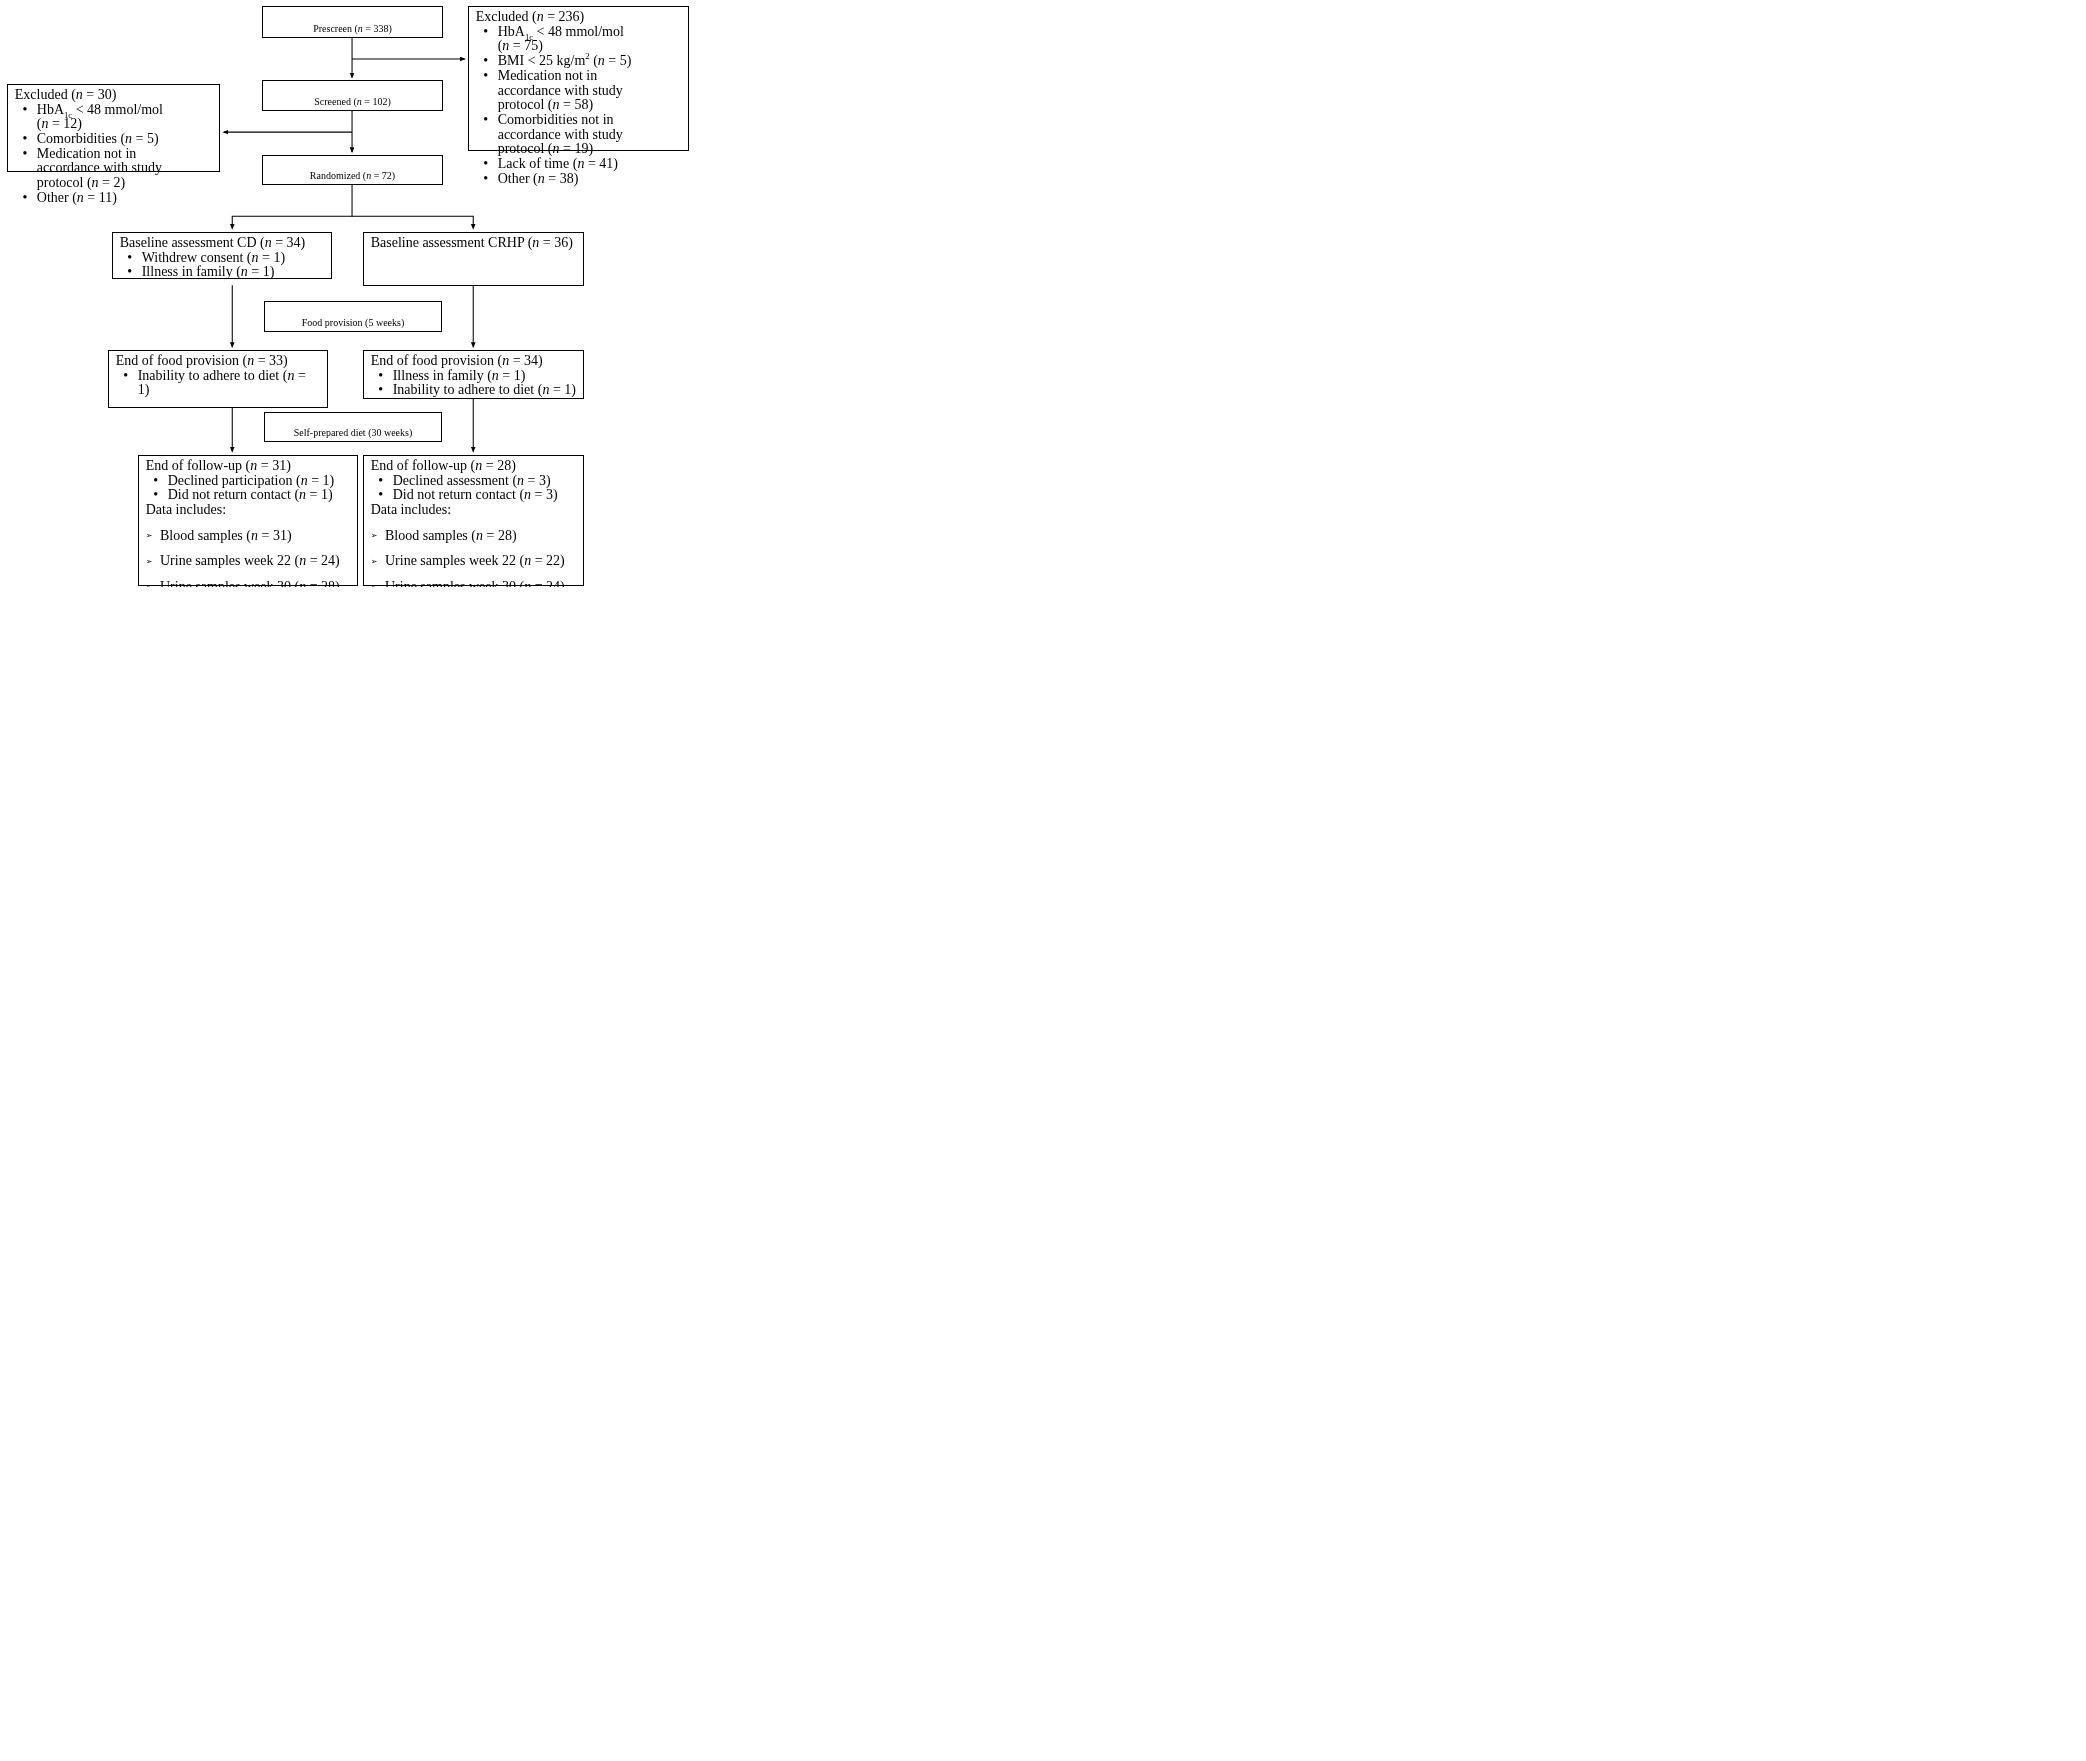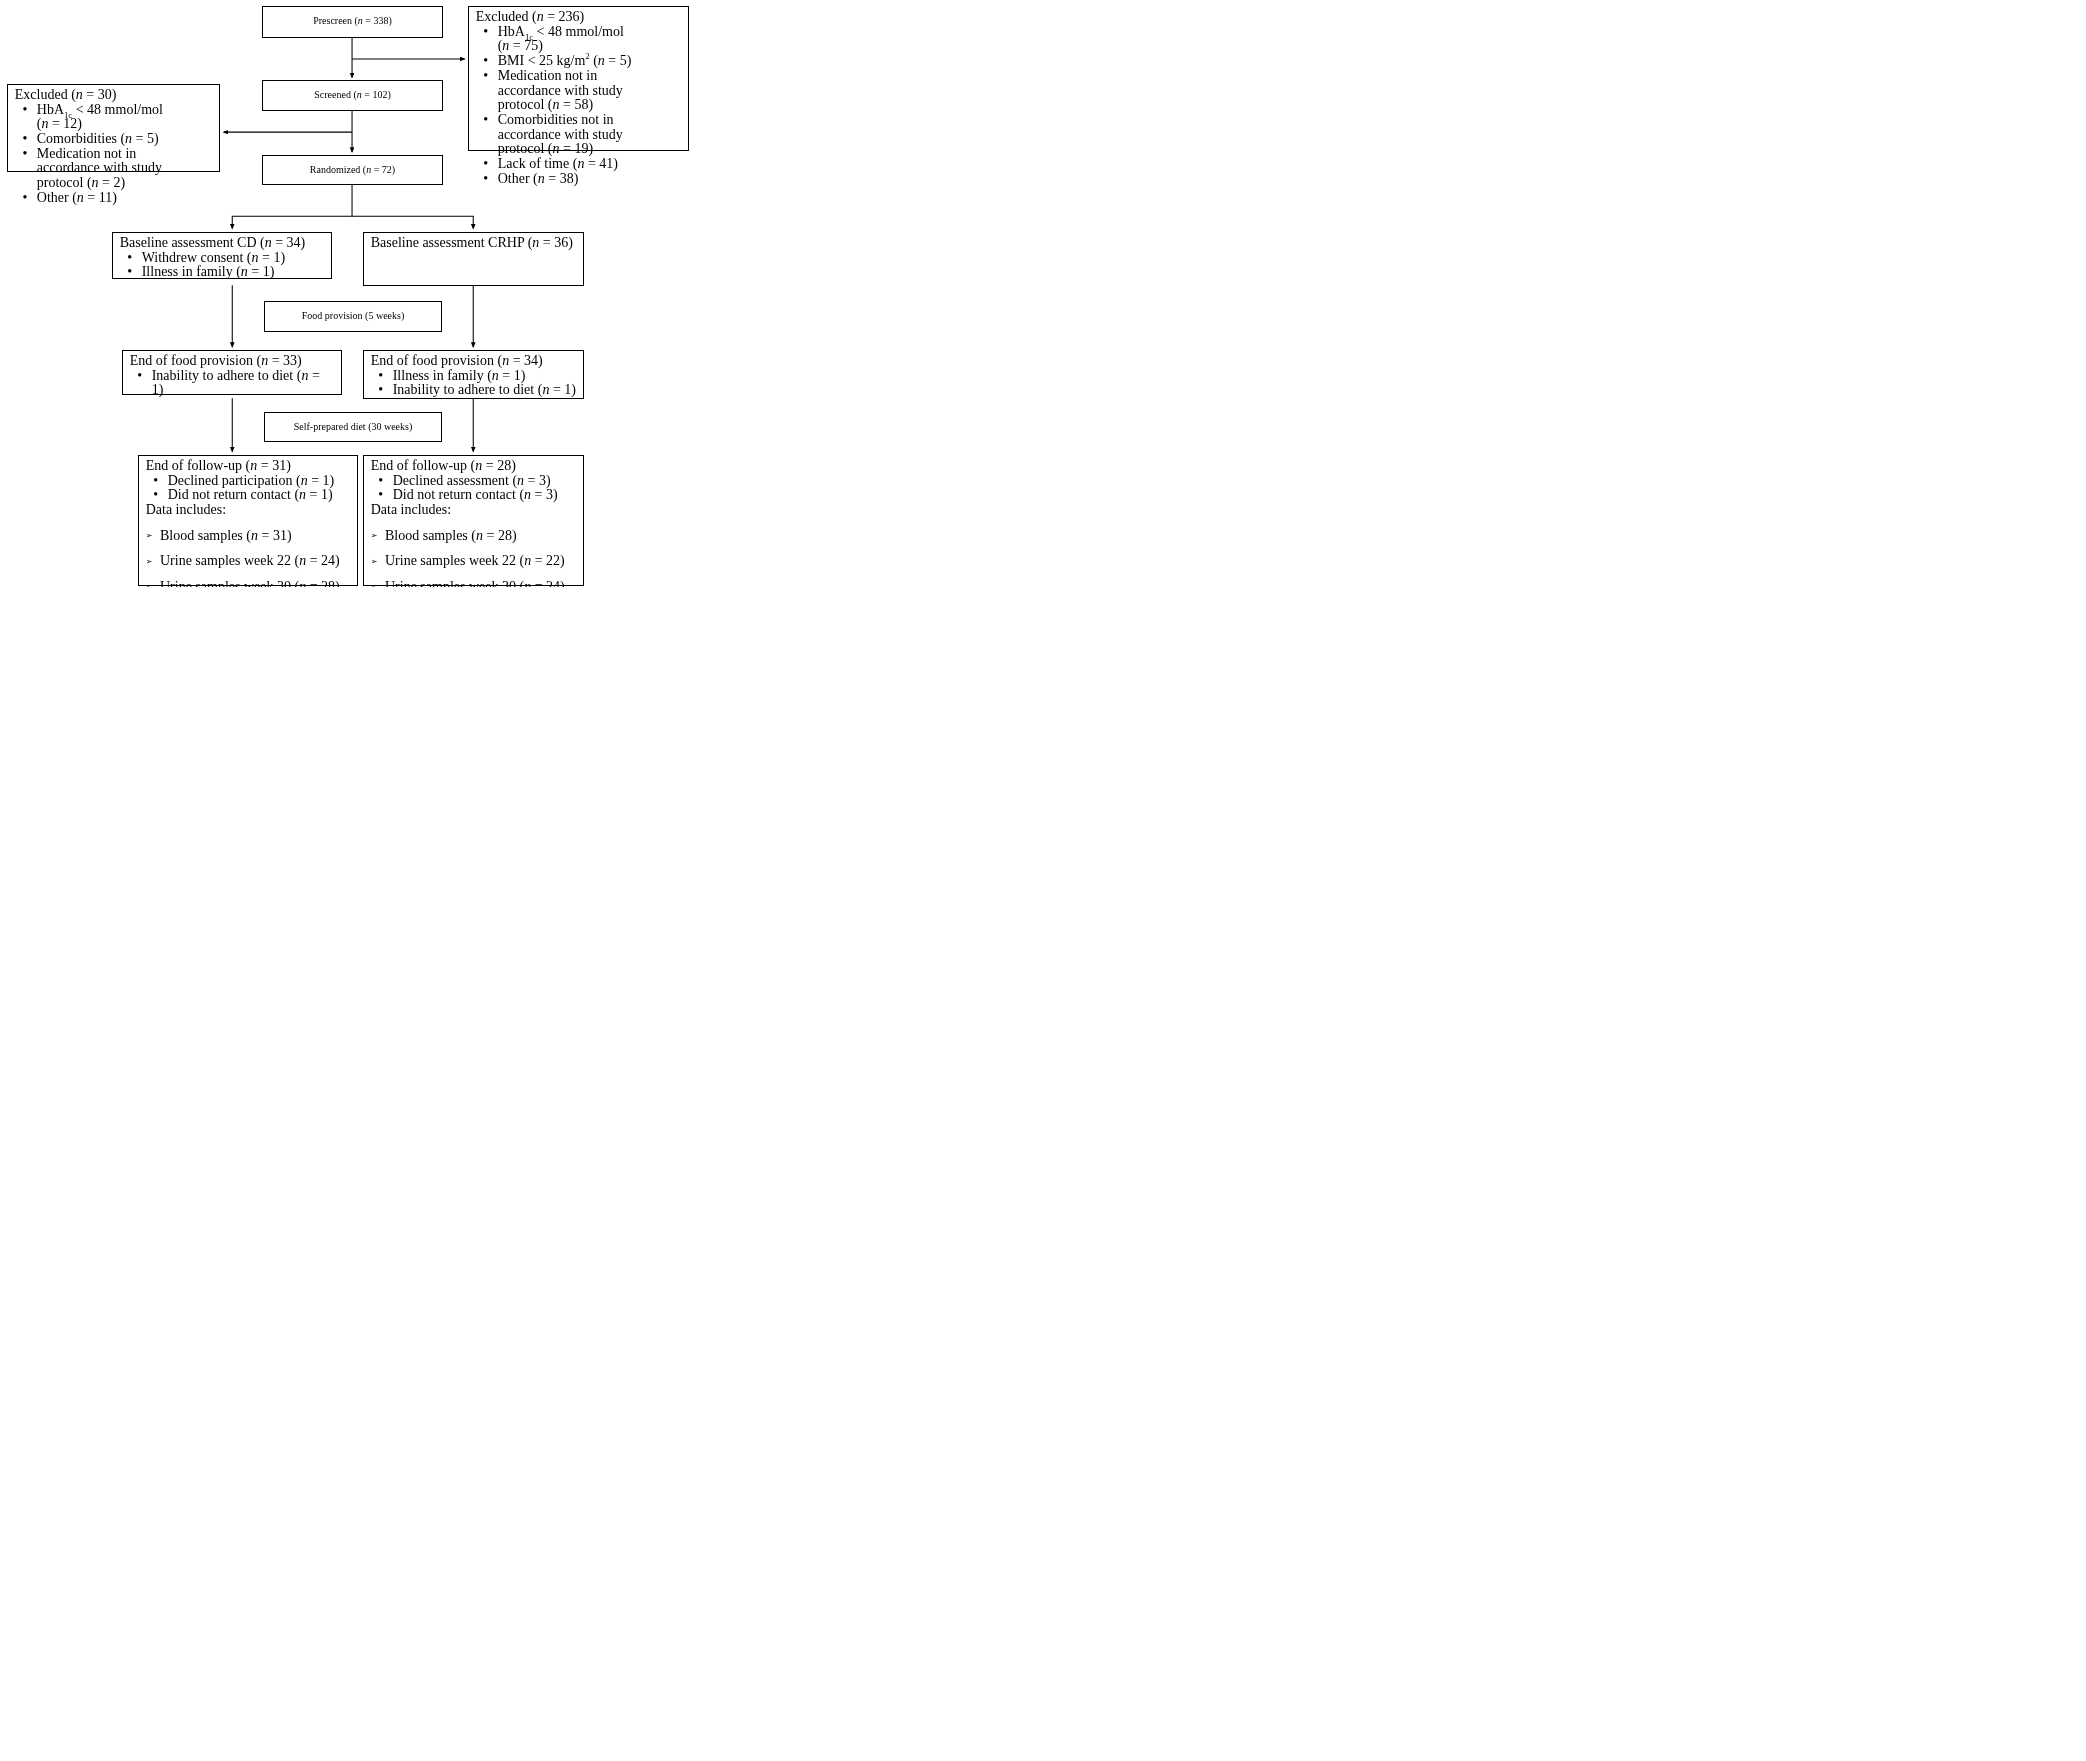--- a/index.html
+++ b/index.html
@@ -15,21 +15,21 @@
   #connectors line{stroke:#000000;stroke-width:2.2;}
   .box{
     position:absolute;
     box-sizing:border-box;
     border:1.9px solid #000000;
     background:#ffffff;
     font-size:14px;
     line-height:14.7px;
   }
   .box.center{
-    display:flex;align-items:center;justify-content:center;
+    display:flex;align-items:flex-end;justify-content:center;
     text-align:center;
     font-size:10px;
     padding:0 1px;
   }
   .box.side{padding:2.9px 6.7px;}
   .box .title{white-space:nowrap;}
   .box.center .title{white-space:normal;}
   ul.blist,ul.alist{list-style:none;margin:0;padding:0;}
   ul.blist li{position:relative;padding-left:22px;}
   ul.blist li::before{content:"\2022";position:absolute;left:7.6px;}
@@ -115,21 +115,21 @@
         <li>Withdrew consent (<i>n</i> = 1)</li>
         <li>Illness in family (<i>n</i> = 1)</li>
       </ul>
   </div>
 
   <div class="box side" style="left:363px;top:232px;width:221px;height:54px">
     <div class="title">Baseline assessment CRHP (<i>n</i> = 36)</div>
     <ul class="blist"></ul>
   </div>
 
-  <div class="box side" style="left:122px;top:350px;width:220px;height:45px">
+  <div class="box side" style="left:108px;top:350px;width:220px;height:58px">
     <div class="title">End of food provision (<i>n</i> = 33)</div>
     <ul class="blist">
         <li>Inability to adhere to diet (<i>n</i> = 1)</li>
       </ul>
   </div>
 
   <div class="box side" style="left:363px;top:350px;width:221px;height:49px">
     <div class="title">End of food provision (<i>n</i> = 34)</div>
     <ul class="blist">
         <li>Illness in family (<i>n</i> = 1)</li>

